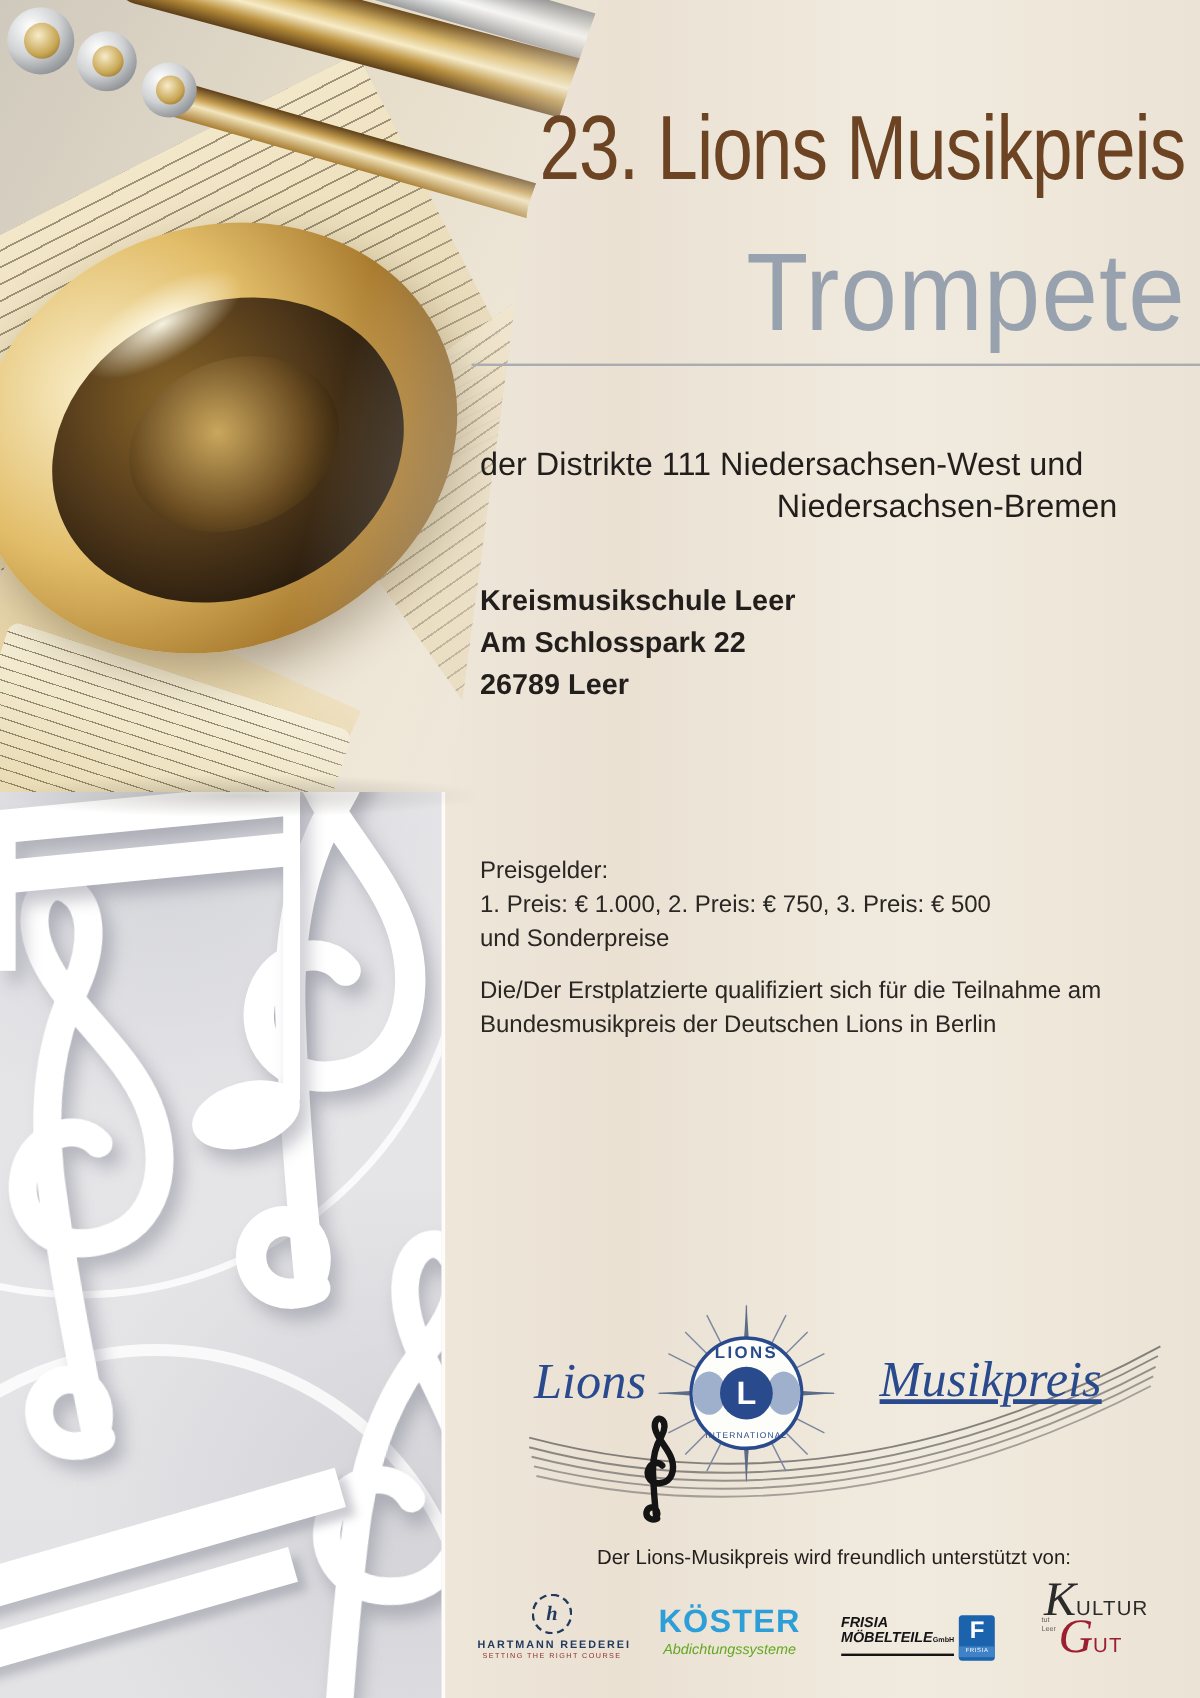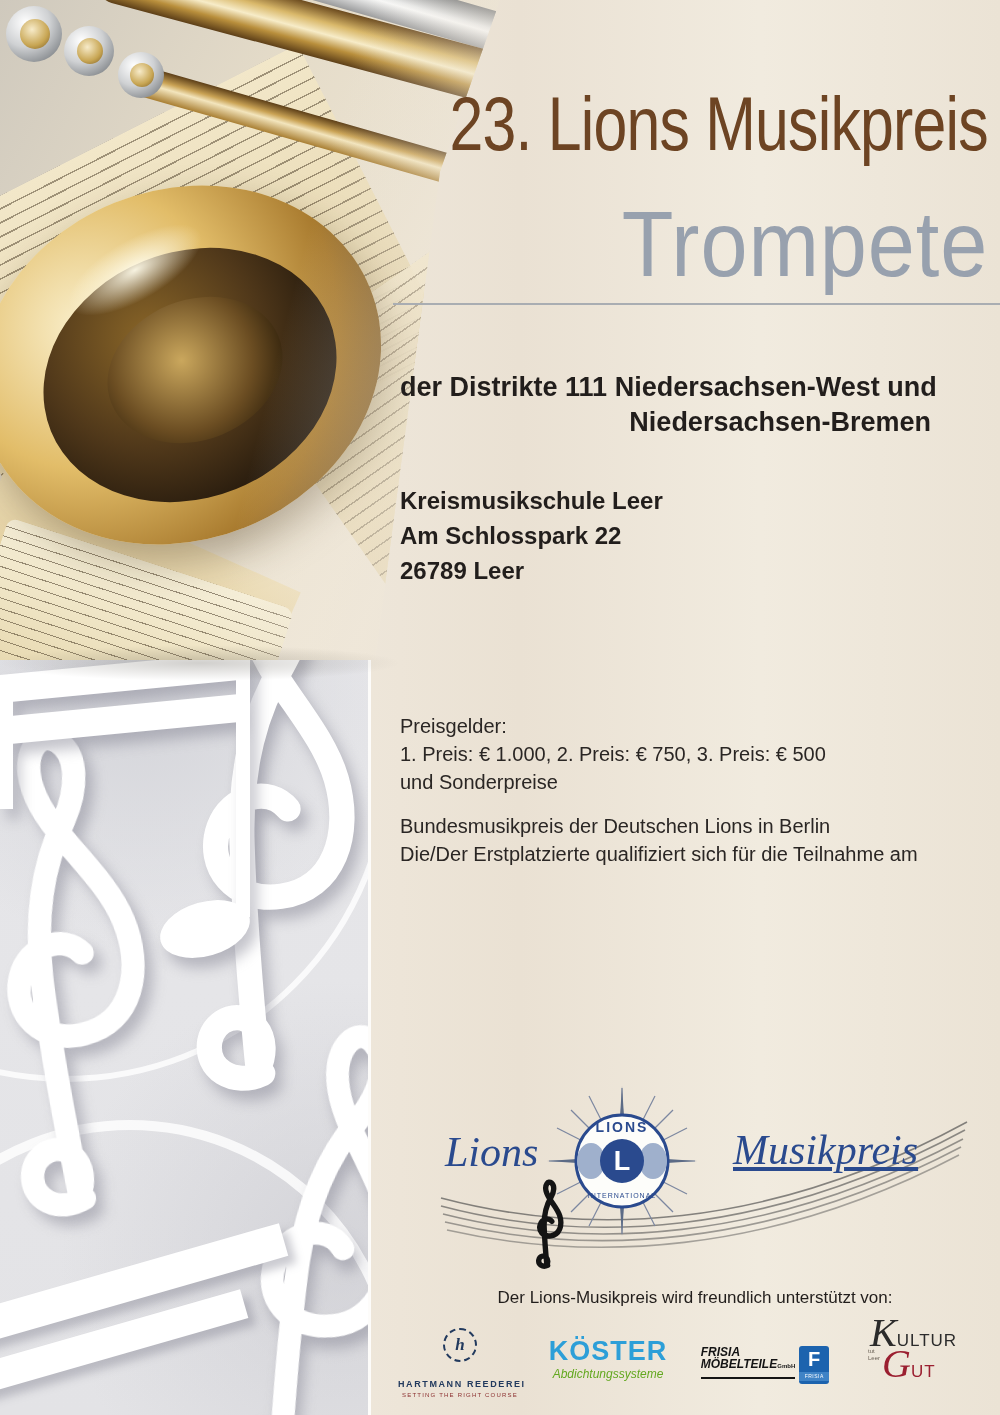--- a/index.html
+++ b/index.html
@@ -71,21 +71,21 @@
   .title{position:absolute;right:12px;top:86px;white-space:nowrap;
          font-size:76px;line-height:1;color:#6d4423;letter-spacing:-1px;
          transform:scaleX(.80);transform-origin:100% 50%;}
   .subtitle{position:absolute;right:12px;top:198px;white-space:nowrap;
             font-size:92px;line-height:1;color:#98a1ae;letter-spacing:1px;
             transform:scaleX(.92);transform-origin:100% 50%;}
   .rule{position:absolute;left:393px;right:0;top:303px;height:2px;background:#a9adb2;}
 
   
   .txt{position:absolute;left:400px;color:#221e1c;}
-  .district{top:370px;width:545px;font-weight:bold;font-size:27px;line-height:35px;}
+  .district{top:370px;width:545px;font-weight:normal;font-size:27px;line-height:35px;}
   .district .l1{white-space:nowrap;}
   .district .l2{text-align:right;padding-right:14px;}
   .venue{top:483px;font-weight:bold;font-size:24px;line-height:35px;}
   .event{top:603px;font-weight:bold;font-size:24px;line-height:35px;}
   .prizes{top:712px;font-size:20px;line-height:28px;color:#2a2624;}
   .qual{top:812px;font-size:20px;line-height:28px;color:#2a2624;}
   .info{top:916px;}
   .info .ih{font-size:20px;color:#2a2624;}
   .info .ie{font-size:23px;font-weight:bold;margin-top:14px;white-space:nowrap;}
   .info .iw{font-size:20px;margin-top:12px;}
@@ -102,21 +102,21 @@
   .clef-black use{stroke:#141414;fill:none;stroke-width:14;stroke-linecap:round;stroke-linejoin:round;}
 
   
   .support{position:absolute;left:390px;right:0;top:1288px;text-align:center;
            font-size:17px;color:#221e1c;}
   .sp{position:absolute;text-align:center;}
   .sp-hartmann{left:398px;top:1328px;width:124px;}
   .h-ic{width:30px;height:30px;margin:0 auto;border:2px dashed #223a5e;border-radius:50%;
         display:flex;align-items:center;justify-content:center;
         font-family:"Liberation Serif",serif;font-style:italic;font-weight:bold;color:#223a5e;font-size:17px;}
-  .h-name{margin-top:17px;font-size:9px;font-weight:bold;letter-spacing:1.6px;color:#223a5e;white-space:nowrap;}
+  .h-name{margin-top:3px;font-size:9px;font-weight:bold;letter-spacing:1.6px;color:#223a5e;white-space:nowrap;}
   .h-tag{margin-top:3px;font-size:6px;letter-spacing:1.2px;color:#8c3030;white-space:nowrap;}
   .sp-koester{left:548px;top:1338px;width:120px;}
   .k-name{font-size:27px;font-weight:bold;color:#2d9fd8;letter-spacing:1px;line-height:1;}
   .k-sub{font-size:12px;font-style:italic;color:#63a81f;margin-top:2px;}
   .sp-frisia{left:700px;top:1346px;width:130px;display:flex;align-items:flex-start;justify-content:center;gap:4px;text-align:left;}
   .f-txt{font-weight:bold;font-style:italic;color:#141414;font-size:12px;line-height:12px;white-space:nowrap;border-bottom:2px solid #141414;padding-bottom:5px;}
   .f-txt .gmbh{font-size:6px;font-style:normal;}
   .f-badge{width:30px;height:38px;background:#1c63ae;border-radius:3px;color:#fff;text-align:center;flex:0 0 auto;}
   .f-badge .fb-f{font-size:20px;font-weight:bold;line-height:26px;}
   .f-badge .fb-l{font-size:5px;letter-spacing:.5px;background:#3f83c6;display:block;line-height:9px;}
@@ -212,22 +212,22 @@
   </div>
 
 
   <div class="txt prizes">
     <div>Preisgelder:</div>
     <div>1. Preis: € 1.000, 2. Preis: € 750, 3. Preis: € 500</div>
     <div>und Sonderpreise</div>
   </div>
 
   <div class="txt qual">
+    <div>Die/Der Erstplatzierte qualifiziert sich für die Teilnahme am</div>
     <div>Bundesmusikpreis der Deutschen Lions in Berlin</div>
-    <div>Die/Der Erstplatzierte qualifiziert sich für die Teilnahme am</div>
   </div>
 
 
   <div class="logo">
     <svg class="lines" width="535" height="180" viewBox="0 0 535 180">
       <path d="M6 112 C150 150 330 146 532 36" fill="none" stroke="#4a4a4a" stroke-width="1.6" opacity=".65"></path>
       <path d="M6 120 C150 158 330 152 530 44" fill="none" stroke="#4a4a4a" stroke-width="1.6" opacity=".6"></path>
       <path d="M8 128 C150 164 330 158 528 53" fill="none" stroke="#4a4a4a" stroke-width="1.6" opacity=".55"></path>
       <path d="M10 136 C152 170 330 164 526 61" fill="none" stroke="#4a4a4a" stroke-width="1.6" opacity=".5"></path>
       <path d="M12 144 C154 176 332 170 524 69" fill="none" stroke="#4a4a4a" stroke-width="1.6" opacity=".45"></path>

